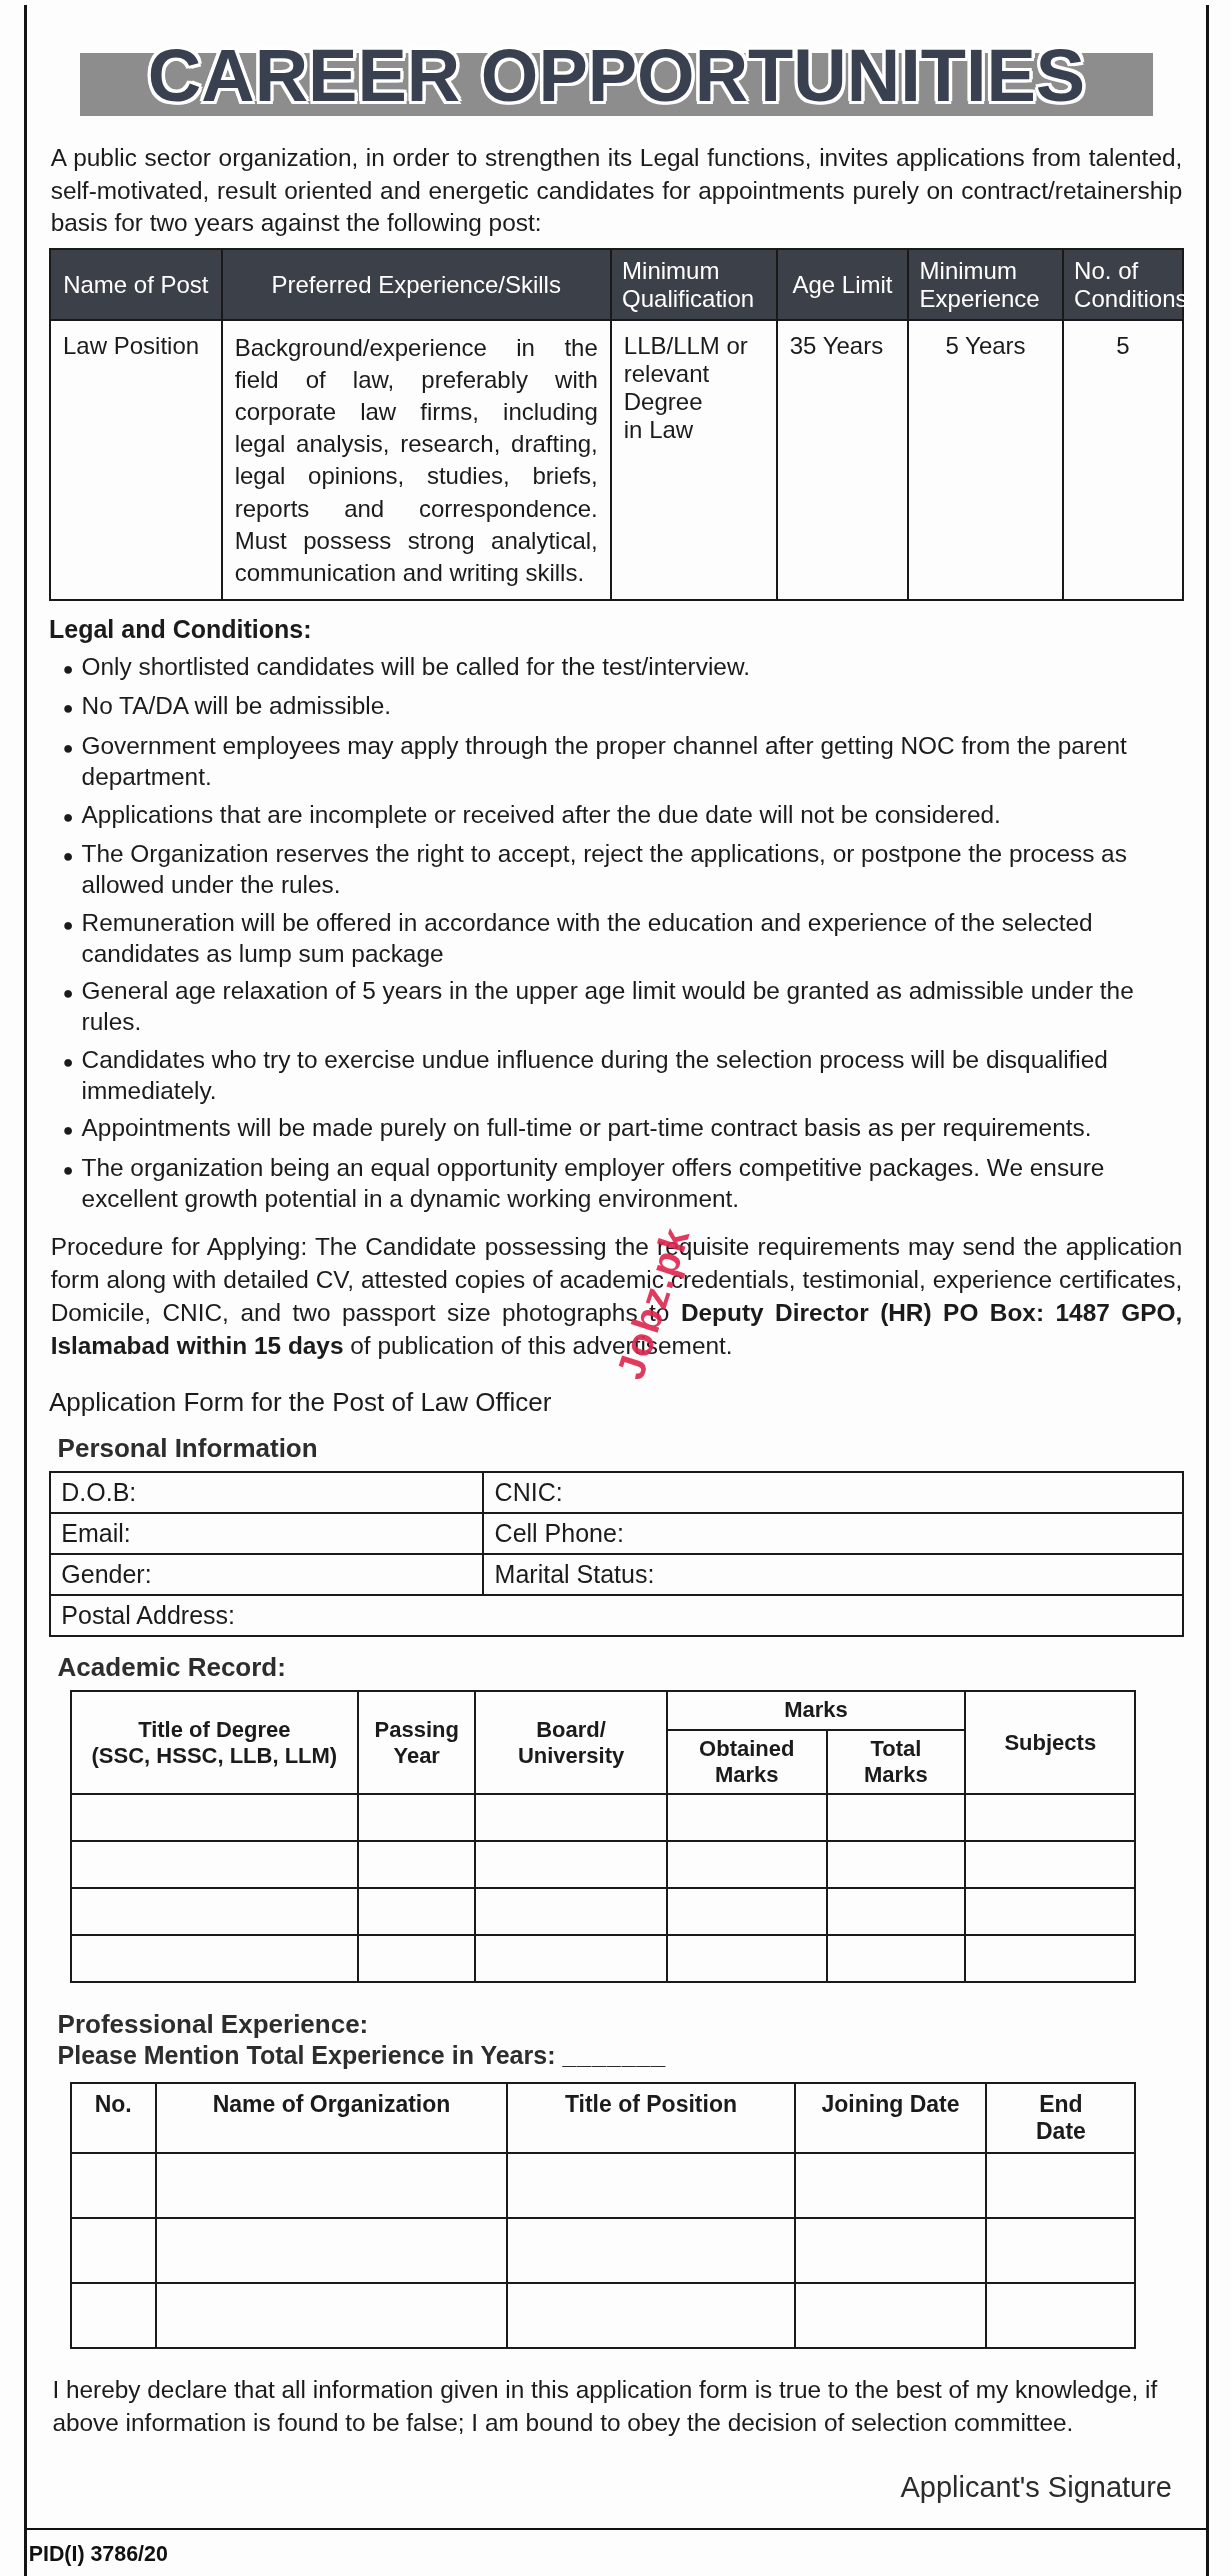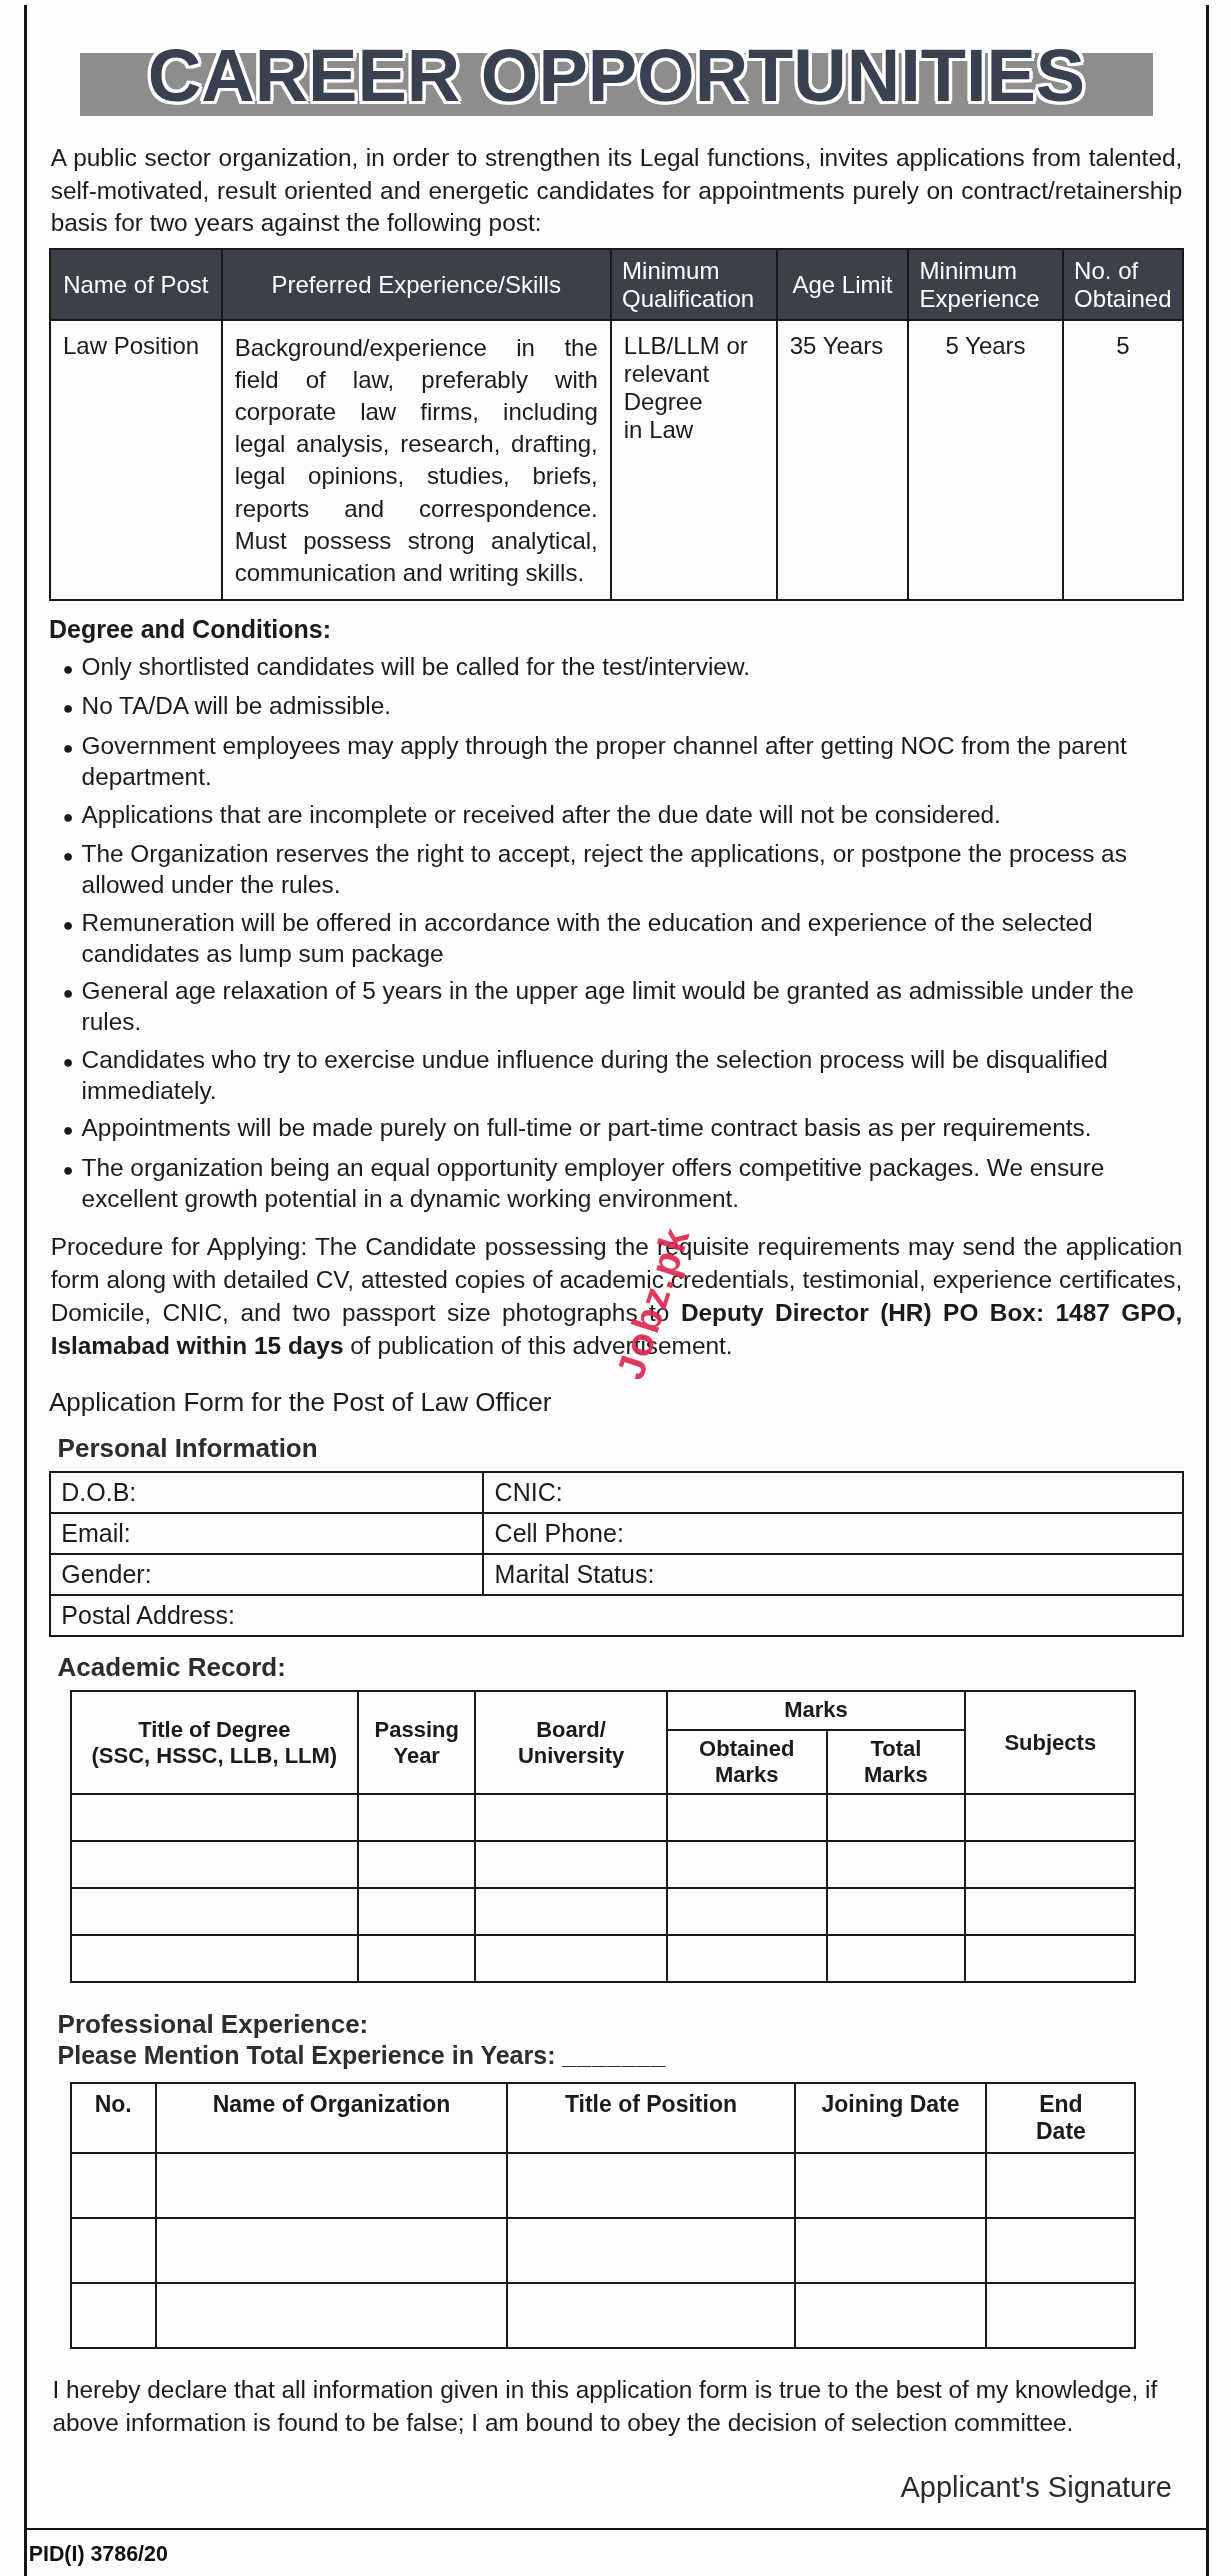--- a/index.html
+++ b/index.html
@@ -108,39 +108,39 @@
     <thead>
       <tr>
         <th>Name of Post</th>
         <th>Preferred Experience/Skills</th>
         <th class="pre al">Minimum
 Qualification</th>
         <th>Age Limit</th>
         <th class="pre al">Minimum
 Experience</th>
         <th class="pre al">No. of
-Obtained</th>
+Conditions</th>
       </tr>
     </thead>
     <tbody>
       <tr>
         <td>Law Position</td>
         <td class="skills-cell">Background/experience in the field of law, preferably with corporate law firms, including legal analysis, research, drafting, legal opinions, studies, briefs, reports and correspondence. Must possess strong analytical, communication and writing skills.</td>
         <td class="pre">LLB/LLM or
 relevant
 Degree
 in Law</td>
         <td>35 Years</td>
         <td class="t-center">5 Years</td>
         <td class="t-center">5</td>
       </tr>
     </tbody>
   </table>
 
-  <div class="terms-h">Degree and Conditions:</div>
+  <div class="terms-h">Legal and Conditions:</div>
   <ul class="terms">
     <li>
         <span class="blt"></span>
         <span>Only shortlisted candidates will be called for the test/interview.</span>
       </li>
     <li>
         <span class="blt"></span>
         <span>No TA/DA will be admissible.</span>
       </li>
     <li>

